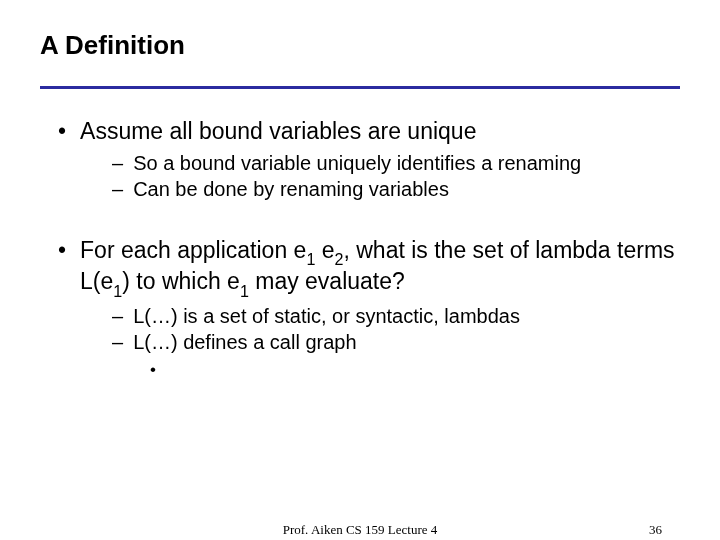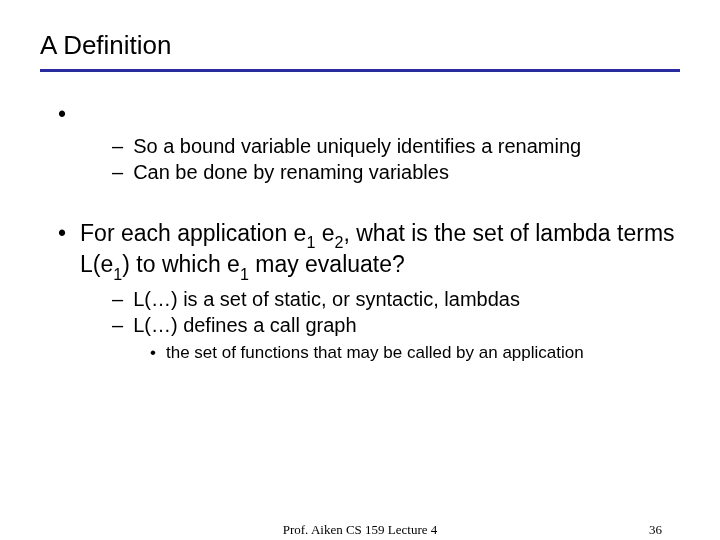--- a/index.html
+++ b/index.html
@@ -7,22 +7,22 @@
     width: 720px;
     height: 540px;
     background: #ffffff;
     font-family: "Comic Sans MS", "Comic Sans", cursive, sans-serif;
     color: #000000;
     position: relative;
     padding: 30px 40px 0 40px;
   }
   .title {
     font-size: 26px;
-    font-weight: normal;
-    margin-bottom: 8px;
+    font-weight: bold;
+    margin-bottom: 25px;
   }
   .rule {
     border: none;
     border-top: 3px solid #2b2ba0;
     margin-bottom: 28px;
   }
   .bullet-l1 {
     font-size: 23px;
     margin-left: 18px;
     margin-bottom: 4px;
@@ -75,20 +75,21 @@
   }
 </style>
 </head>
 <body>
 
 <div class="title">A Definition</div>
 <hr class="rule">
 
 <div class="bullet-l1">
   <span class="dot">•</span>
+  <span>Assume all bound variables are unique</span>
 </div>
 <div class="bullet-l2">
   <span class="dash">–</span>
   <span>So a bound variable uniquely identifies a renaming</span>
 </div>
 <div class="bullet-l2">
   <span class="dash">–</span>
   <span>Can be done by renaming variables</span>
 </div>
 
@@ -101,19 +102,18 @@
 <div class="bullet-l2">
   <span class="dash">–</span>
   <span>L(…) is a set of static, or syntactic, lambdas</span>
 </div>
 <div class="bullet-l2">
   <span class="dash">–</span>
   <span>L(…) defines a call graph</span>
 </div>
 <div class="bullet-l3">
   <span class="dot">•</span>
-  <span>the set of functions that may be called by an application</span>
 </div>
 
 <div class="footer">
   <span class="footer-center">Prof. Aiken  CS 159  Lecture 4</span>
   <span class="footer-right">36</span>
 </div>
 
 </body></html>

